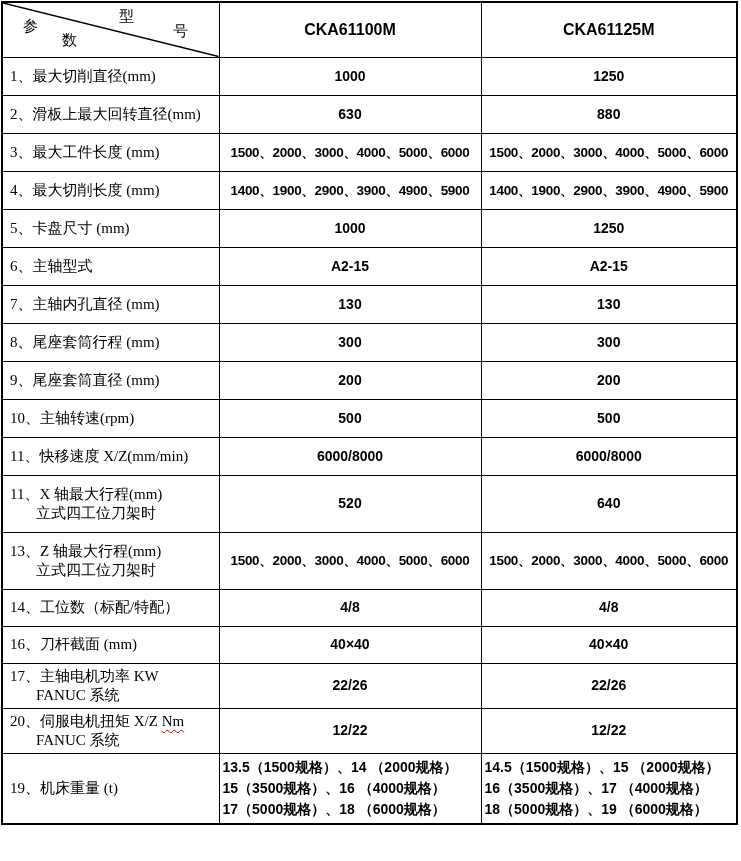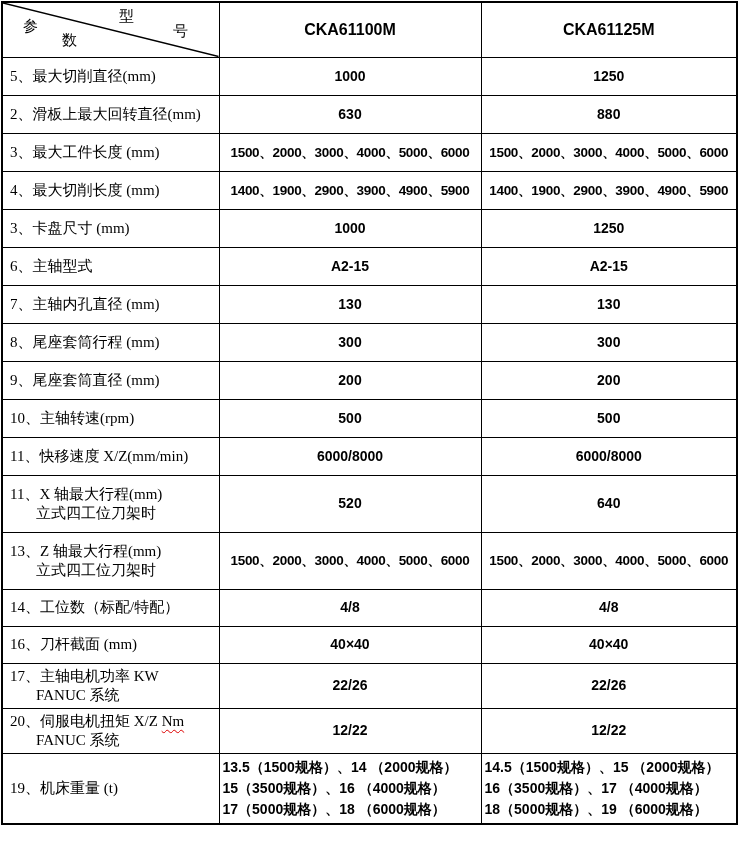--- a/index.html
+++ b/index.html
@@ -113,21 +113,21 @@
           <span class="corner-ch ch-m1">型</span>
           <span class="corner-ch ch-m2">号</span>
         </th>
         <th class="model-cell">CKA61100M</th>
         <th class="model-cell">CKA61125M</th>
       </tr>
     </thead>
     <tbody>
         <tr style="height: 38px;">
           <td class="label-cell">
-            <div class="lab-line">5、最大切削直径(mm)</div>
+            <div class="lab-line">1、最大切削直径(mm)</div>
           </td>
           <td class="value-cell">
             <div class="val-line">1000</div>
           </td>
           <td class="value-cell">
             <div class="val-line">1250</div>
           </td>
         </tr>
         <tr style="height: 38px;">
           <td class="label-cell">
@@ -157,21 +157,21 @@
           </td>
           <td class="value-cell">
             <div class="val-line long">1400、1900、2900、3900、4900、5900</div>
           </td>
           <td class="value-cell">
             <div class="val-line long">1400、1900、2900、3900、4900、5900</div>
           </td>
         </tr>
         <tr style="height: 38px;">
           <td class="label-cell">
-            <div class="lab-line">3、卡盘尺寸 (mm)</div>
+            <div class="lab-line">5、卡盘尺寸 (mm)</div>
           </td>
           <td class="value-cell">
             <div class="val-line">1000</div>
           </td>
           <td class="value-cell">
             <div class="val-line">1250</div>
           </td>
         </tr>
         <tr style="height: 38px;">
           <td class="label-cell">

